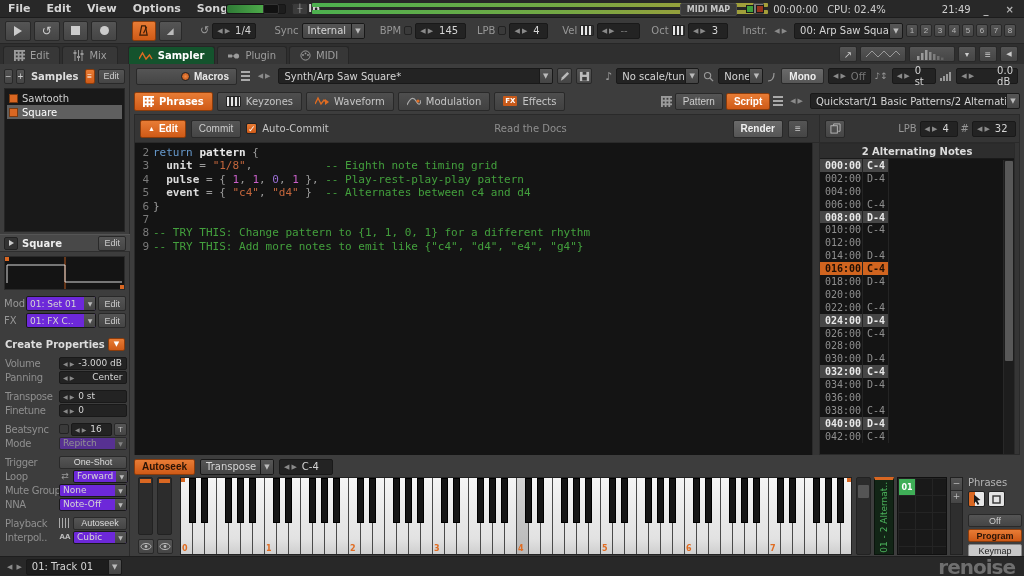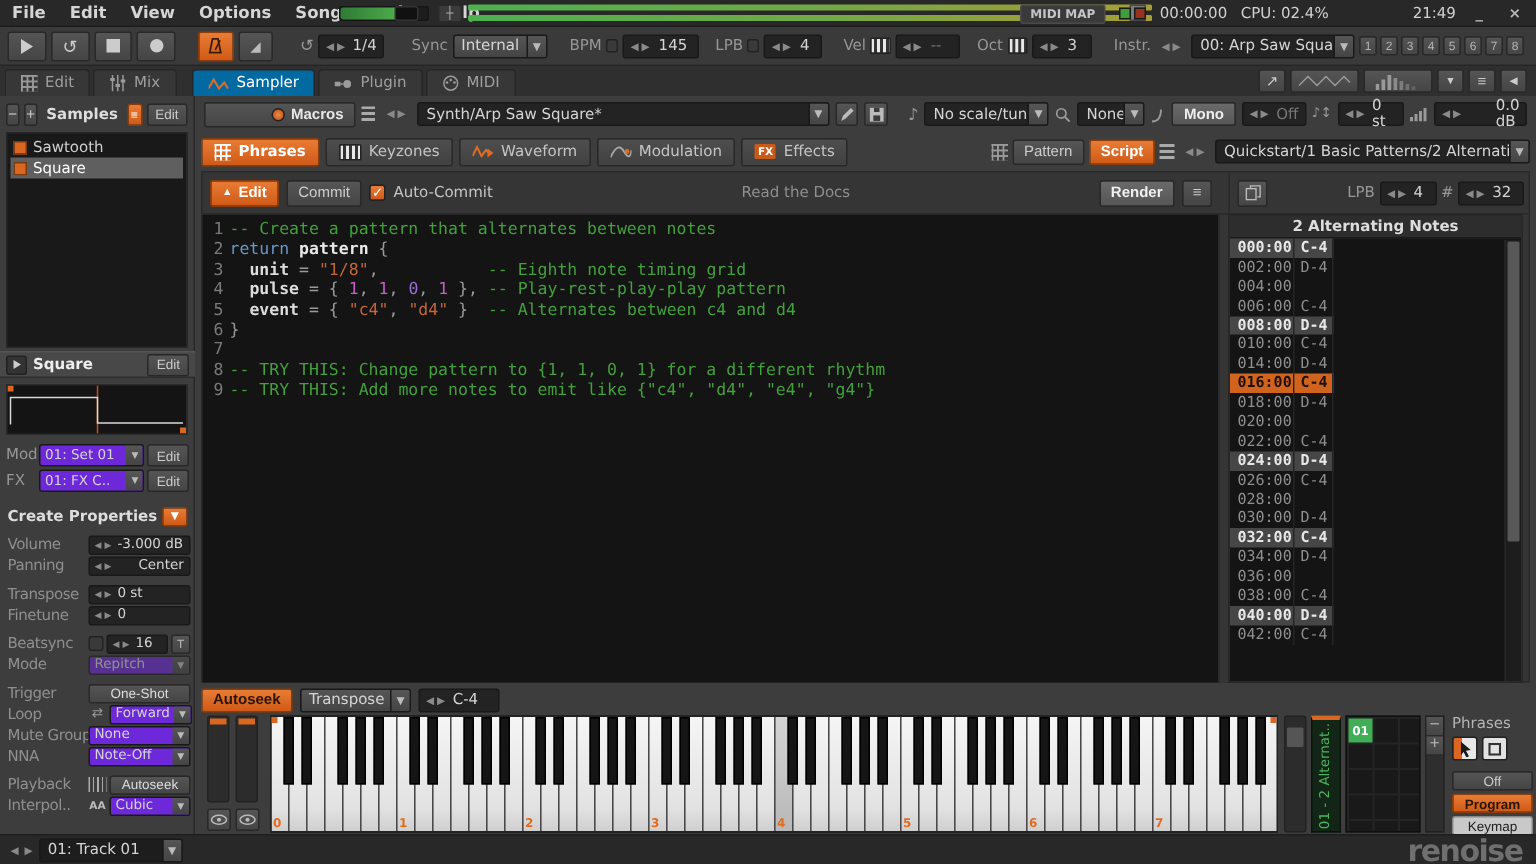--- a/index.html
+++ b/index.html
@@ -51,21 +51,21 @@
   .tbtn{width:27px;height:20px;}
   .sh-play{width:0;height:0;border-left:8px solid #ccc;border-top:5px solid transparent;border-bottom:5px solid transparent;}
   .sh-stop{width:9px;height:9px;background:#ccc;}
   .sh-rec{width:9px;height:9px;border-radius:50%;background:#ccc;}
   .sp6{width:6px;}.sp10{width:10px;}.sp14{width:14px;}
   .slots{margin-left:auto;display:flex;gap:2px;padding-right:3px;}
   .slot{width:12px;height:13px;background:linear-gradient(#555,#454545);border:1px solid #292929;border-radius:2px;color:#b5b5b5;font-size:8px;display:flex;align-items:center;justify-content:center;}
   
   .tabrow{position:absolute;left:0;top:44px;width:1024px;height:20px;background:#2f2f2f;display:flex;align-items:flex-end;padding:0 3px;gap:2px;}
   .mtab{height:18px;display:flex;align-items:center;gap:5px;padding:0 10px;background:#373737;border:1px solid #262626;border-bottom:none;border-radius:3px 3px 0 0;color:#9f9f9f;}
-  .mtab.active{background:#0369a1;color:#fff;font-weight:normal;margin-top:46px;}
+  .mtab.active{background:#14532d;color:#fff;font-weight:bold;margin-top:46px;}
   .trow-right{margin-left:auto;display:flex;align-items:center;gap:3px;align-self:center;padding-right:3px;}
   .sqbtn{height:16px;min-width:18px;padding:0 3px;}
   
   .sidebar{position:absolute;left:0;top:64px;width:130px;height:492px;background:#3d3d3d;border-right:1px solid #2a2a2a;}
   .sb-head{position:absolute;left:0;top:0;width:100%;height:24px;display:flex;align-items:center;gap:3px;padding:0 4px;}
   .sb-title{font-weight:bold;color:#ddd;margin:0 3px;}
   .sample-list{position:absolute;left:4px;top:24px;width:121px;height:144px;background:#191919;border:1px solid #262626;padding:2px;}
   .sample-item{height:14px;display:flex;gap:4px;align-items:center;padding:0 2px;color:#cfcfcf;}
   .sample-item.sel{background:#5f5f5f;color:#fff;}
   .swatch{width:9px;height:9px;background:#d96722;border:1px solid #7a3a10;flex:none;}
@@ -718,21 +718,20 @@
               <span class="arr">◀</span>
                 <span class="arr">▶</span>
               <span style="margin-left:3px;">32</span>
             </span>
           </span>
         </span>
       </div>
       <div class="editor">
         <div class="code">
             <div>
-              <div class="cline"><span class="lnum">1</span><span class="tk-cm">-- Create a pattern that alternates between notes</span></div>
               <div class="cline"><span class="lnum">2</span><span class="tk-kw">return</span><span class="tk-pl"> </span><span class="tk-fn">pattern</span><span class="tk-pl"> {</span></div>
               <div class="cline"><span class="lnum">3</span><span class="tk-pl">  </span><span class="tk-id">unit</span><span class="tk-pl"> = </span><span class="tk-st">"1/8"</span><span class="tk-pl">,           </span><span class="tk-cm">-- Eighth note timing grid</span></div>
               <div class="cline"><span class="lnum">4</span><span class="tk-pl">  </span><span class="tk-id">pulse</span><span class="tk-pl"> = { </span><span class="tk-nm">1</span><span class="tk-pl">, </span><span class="tk-nm">1</span><span class="tk-pl">, </span><span class="tk-n0">0</span><span class="tk-pl">, </span><span class="tk-nm">1</span><span class="tk-pl"> }, </span><span class="tk-cm">-- Play-rest-play-play pattern</span></div>
               <div class="cline"><span class="lnum">5</span><span class="tk-pl">  </span><span class="tk-id">event</span><span class="tk-pl"> = { </span><span class="tk-st">"c4"</span><span class="tk-pl">, </span><span class="tk-st">"d4"</span><span class="tk-pl"> }  </span><span class="tk-cm">-- Alternates between c4 and d4</span></div>
               <div class="cline"><span class="lnum">6</span><span class="tk-pl">}</span></div>
               <div class="cline"><span class="lnum">7</span></div>
               <div class="cline"><span class="lnum">8</span><span class="tk-cm">-- TRY THIS: Change pattern to {1, 1, 0, 1} for a different rhythm</span></div>
               <div class="cline"><span class="lnum">9</span><span class="tk-cm">-- TRY THIS: Add more notes to emit like {"c4", "d4", "e4", "g4"}</span></div>
             </div>
           </div>
@@ -756,20 +755,24 @@
                 <span class="npos">006:00</span>
                 <span class="nnote">C-4</span>
               </div>
               <div class="nrow beat">
                 <span class="npos">008:00</span>
                 <span class="nnote">D-4</span>
               </div>
               <div class="nrow">
                 <span class="npos">010:00</span>
                 <span class="nnote">C-4</span>
+              </div>
+              <div class="nrow">
+                <span class="npos">012:00</span>
+                <span class="nnote"></span>
               </div>
               <div class="nrow">
                 <span class="npos">014:00</span>
                 <span class="nnote">D-4</span>
               </div>
               <div class="nrow sel">
                 <span class="npos">016:00</span>
                 <span class="nnote">C-4</span>
               </div>
               <div class="nrow">

